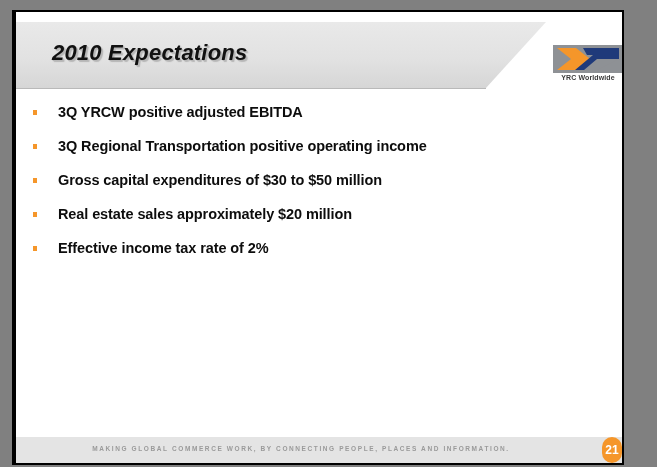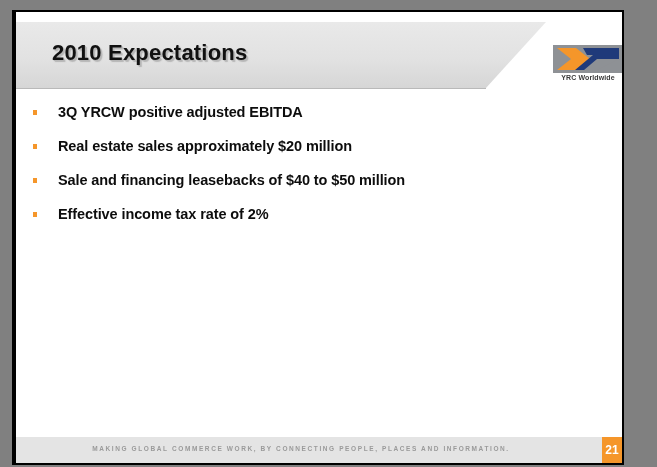--- a/index.html
+++ b/index.html
@@ -64,20 +64,21 @@
   #slide-title {
     position: absolute;
     left: 36px;
     top: 28px;
     font-size: 22px;
     font-weight: bold;
     color: #111111;
     letter-spacing: 0.2px;
     text-shadow: 1px 1px 0 #b6b6b6, 2px 2px 1px rgba(150,150,150,0.55);
     white-space: nowrap;
+    font-style: italic;
   }
 
   
   #logo {
     position: absolute;
     left: 537px;
     top: 33px;
     width: 72px;
     height: 42px;
   }
@@ -154,20 +155,21 @@
     top: 0;
     width: 20px;
     height: 26px;
     background: #F5962A;
     color: #ffffff;
     font-size: 12px;
     font-weight: bold;
     display: flex;
     align-items: center;
     justify-content: center;
+    border-radius: 13px;
   }
 </style>
 </head>
 <body>
 
 <div id="slide-viewport">
   <div id="slide-frame"></div>
 
   <div id="slide">
 
@@ -186,31 +188,32 @@
       <div id="logo-text">YRC Worldwide</div>
     </div>
 
     <div id="bullet-list">
       <div class="bullet-row">
         <span class="bullet-marker"></span>
         <span class="bullet-text">3Q YRCW positive adjusted EBITDA</span>
       </div>
       <div class="bullet-row">
         <span class="bullet-marker"></span>
-      </div>
-      <div class="bullet-row">
-        <span class="bullet-marker"></span>
+        <span class="bullet-text">3Q Regional Transportation positive operating income</span>
+      </div>
+      <div class="bullet-row">
+        <span class="bullet-marker"></span>
+        <span class="bullet-text">Gross capital expenditures of $30 to $50 million</span>
       </div>
       <div class="bullet-row">
         <span class="bullet-marker"></span>
         <span class="bullet-text">Real estate sales approximately $20 million</span>
       </div>
       <div class="bullet-row">
         <span class="bullet-marker"></span>
-        <span class="bullet-text">Sale and financing leasebacks of $40 to $50 million</span>
       </div>
       <div class="bullet-row">
         <span class="bullet-marker"></span>
       </div>
       <div class="bullet-row">
         <span class="bullet-marker"></span>
         <span class="bullet-text">Effective income tax rate of 2%</span>
       </div>
     </div>
 

